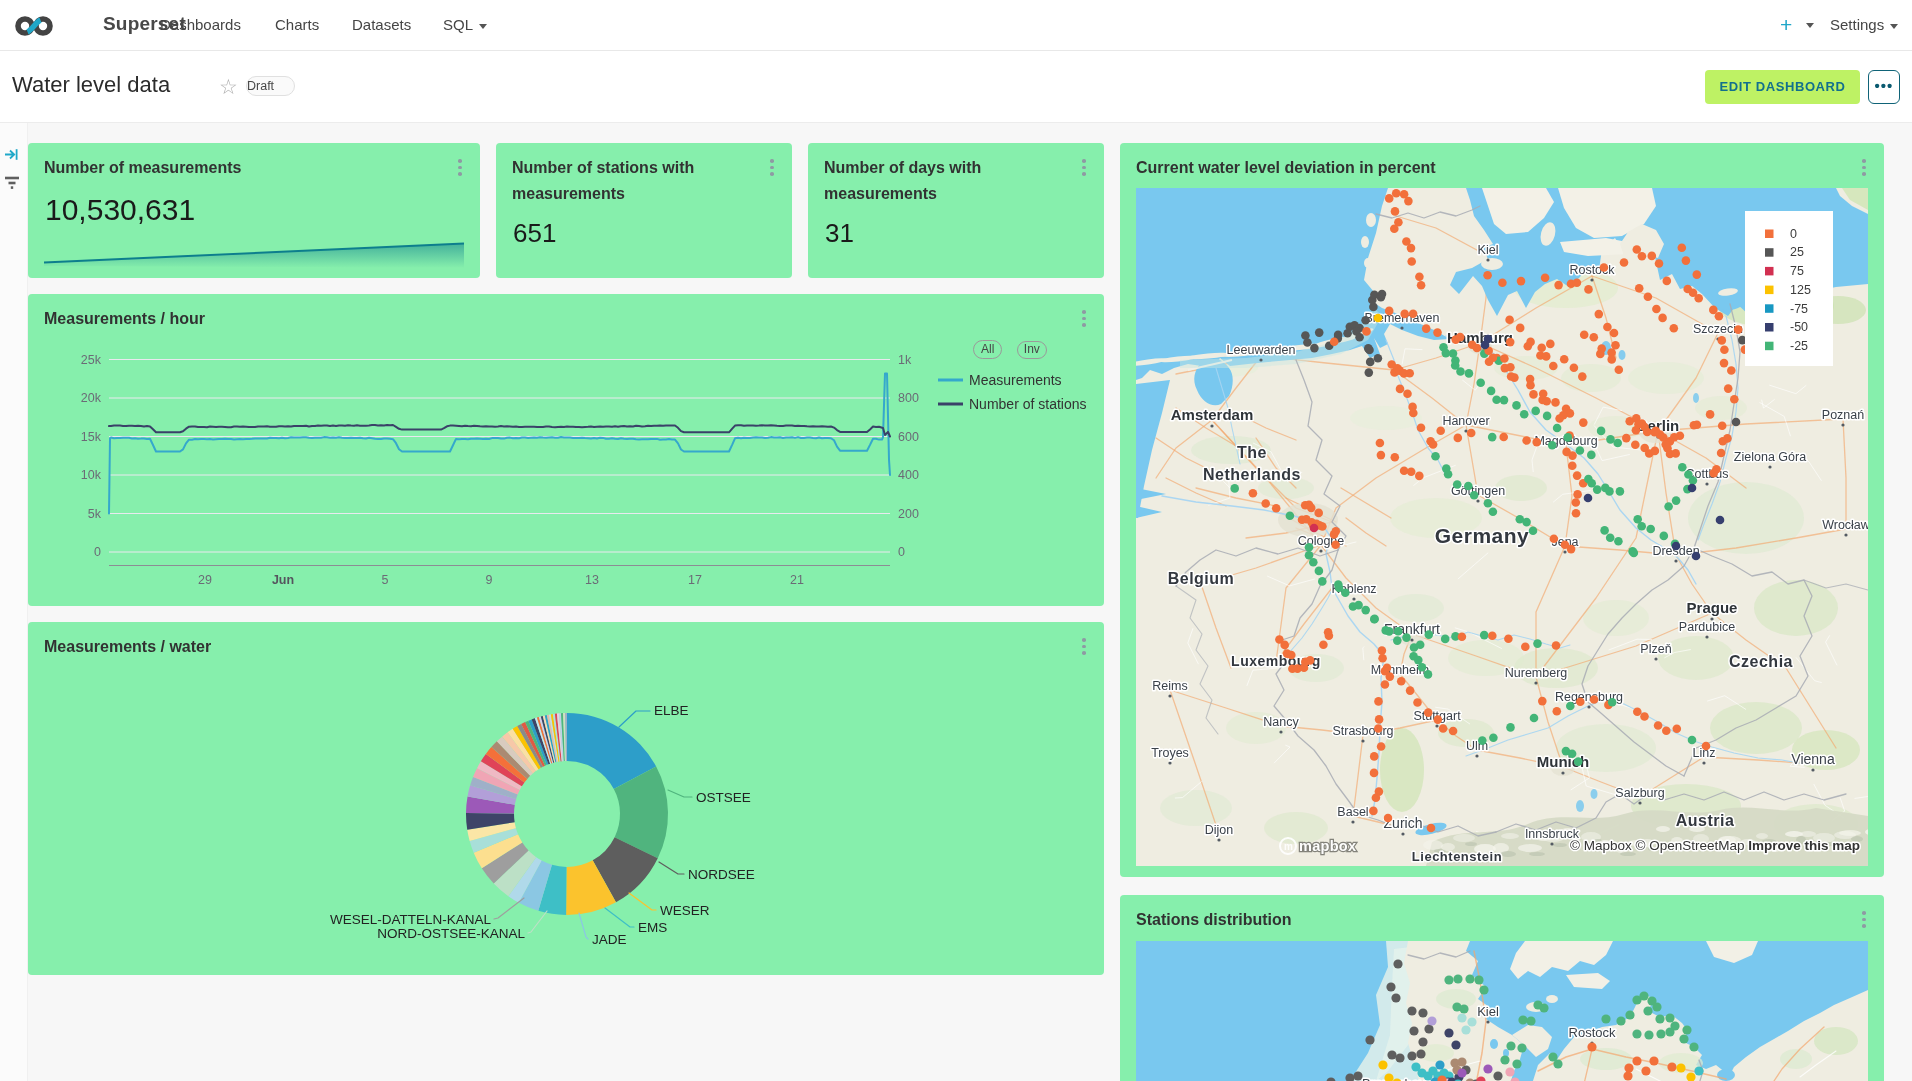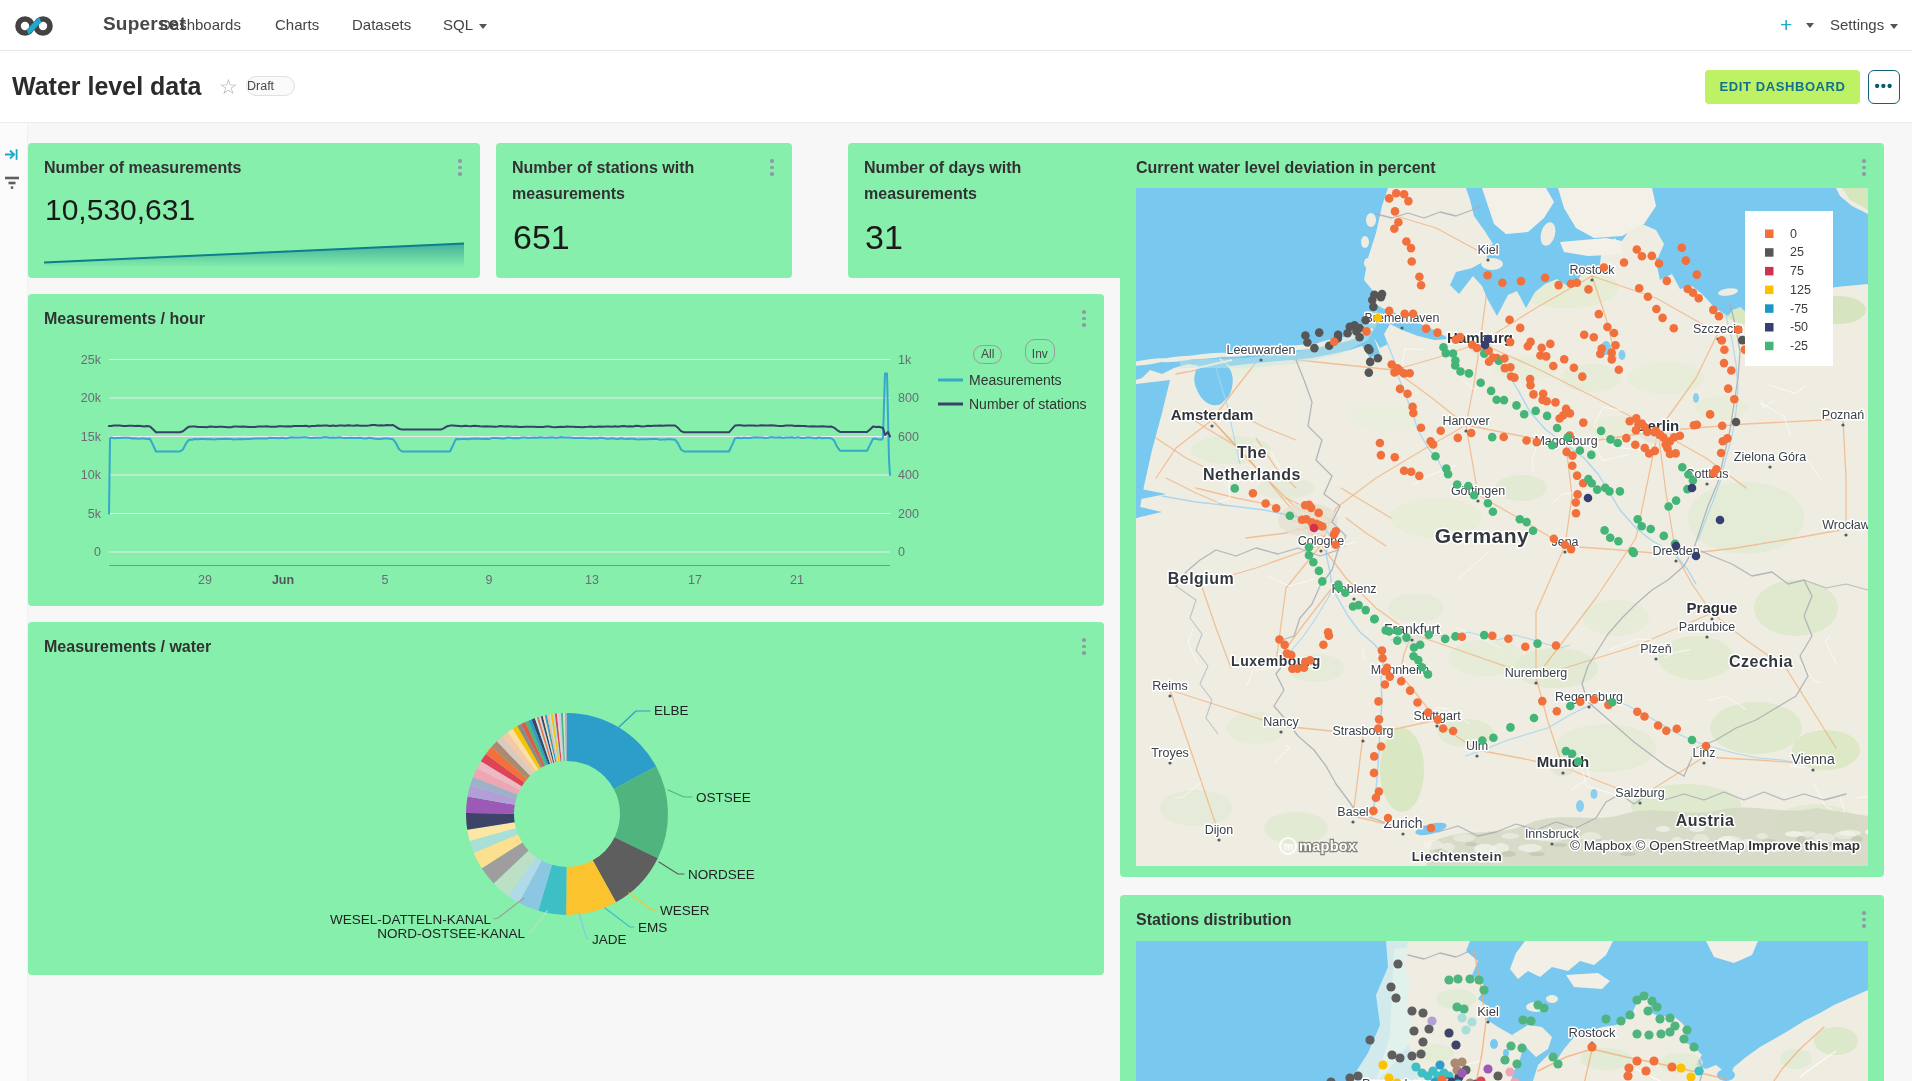--- a/index.html
+++ b/index.html
@@ -5,35 +5,35 @@
  font-family:"Liberation Sans",sans-serif;}
 .nav{position:absolute;left:0;top:0;width:1912px;height:51px;background:#fff;
  border-bottom:1px solid #e8e8e8;}
 .nav .logo{position:absolute;left:13px;top:15px;}
 .nav .brand{position:absolute;left:59px;top:13px;font-size:19px;font-weight:700;color:#484848;letter-spacing:0.2px;margin-left:44px;}
 .nav a{position:absolute;top:16px;font-size:15px;color:#454545;text-decoration:none;}
 .caret{display:inline-block;width:0;height:0;border-left:4.5px solid transparent;
  border-right:4.5px solid transparent;border-top:5px solid #555;vertical-align:middle;margin-left:6px;}
 .titlebar{position:absolute;left:0;top:51px;width:1912px;height:72px;background:#fff;
  border-bottom:1px solid #ececec;}
-.h1{position:absolute;left:12px;top:72px;font-size:25px;font-weight:700;color:#2b2b2b;}
+.h1{position:absolute;left:12px;top:72px;font-size:22px;font-weight:400;color:#2b2b2b;}
 .star{position:absolute;left:219px;top:75px;color:#b0b0b0;font-size:21px;}
 .draft{position:absolute;left:246px;top:76px;width:49px;height:20px;border:1px solid #e0e0e0;
  background:#fafafa;border-radius:10px;font-size:12.5px;color:#484848;text-align:left;line-height:18px;}
 .editbtn{position:absolute;left:1705px;top:70px;width:155px;height:34px;background:#bef264;
  border-radius:4px;color:#12708d;font-size:13px;font-weight:700;letter-spacing:0.6px;
  text-align:center;line-height:34px;}
 .morebtn{position:absolute;left:1868px;top:70px;width:32px;height:34px;border:1.5px solid #0f6377;
  border-radius:6px;background:#fff;color:#0a5a70;font-size:15px;font-weight:700;text-align:center;line-height:30px;letter-spacing:1px;}
 .sidebar{position:absolute;left:0;top:123px;width:28px;height:958px;background:#fbfbfb;border-right:1px solid #f0f0f0;}
 .card{position:absolute;background:#86efac;border-radius:4px;}
 .ctitle{position:absolute;left:16px;top:12px;font-size:16px;font-weight:700;color:#323232;line-height:26px;}
 .kebab{position:absolute;right:18px;top:16px;width:4px;}
 .kebab i{display:block;width:3.6px;height:3.6px;border-radius:50%;background:#8e9aa3;margin-bottom:3px;}
-.bignum{position:absolute;left:45px;top:190px;font-size:34px;color:#1a1a1a;line-height:1;}
+.bignum{position:absolute;left:45px;top:190px;font-size:26px;color:#1a1a1a;line-height:1;}
 </style></head><body>
 <div class="nav">
     <svg class="logo" width="42" height="22" viewBox="0 0 42 22">
 <circle cx="12" cy="11" r="7" fill="none" stroke="#434343" stroke-width="5.6"></circle>
 <circle cx="30" cy="11" r="7" fill="none" stroke="#434343" stroke-width="5.6"></circle>
 <path d="M14.5 16.8 C19 15 23 7 27.5 5.2" fill="none" stroke="#20a7c9" stroke-width="5.6"></path>
 </svg>
     <span class="brand">Superset</span>
 <a style="left:160px">Dashboards</a>
     <a style="left:275px">Charts</a>
@@ -80,21 +80,21 @@
   </div>
 <div class="card" style="left:496px;top:143px;width:296px;height:135px">
     <div class="ctitle" style="width:240px">Number of stations with measurements</div>
     <div class="kebab">
       <i></i>
       <i></i>
       <i></i>
     </div>
     <div class="bignum" style="left:17px;top:77px">651</div>
   </div>
-<div class="card" style="left:848px;top:143px;width:296px;height:135px">
+<div class="card" style="left:808px;top:143px;width:296px;height:135px">
     <div class="ctitle" style="width:240px">Number of days with measurements</div>
     <div class="kebab">
       <i></i>
       <i></i>
       <i></i>
     </div>
     <div class="bignum" style="left:17px;top:77px">31</div>
   </div>
 <div class="card" style="left:28px;top:294px;width:1076px;height:312px">
     <div class="ctitle">Measurements / hour</div>
@@ -128,21 +128,21 @@
       <text x="357" y="289.5" font-size="12.5" fill="#6b6b76" font-weight="400" text-anchor="middle">5</text>
       <text x="461" y="289.5" font-size="12.5" fill="#6b6b76" font-weight="400" text-anchor="middle">9</text>
       <text x="564" y="289.5" font-size="12.5" fill="#6b6b76" font-weight="400" text-anchor="middle">13</text>
       <text x="667" y="289.5" font-size="12.5" fill="#6b6b76" font-weight="400" text-anchor="middle">17</text>
       <text x="769" y="289.5" font-size="12.5" fill="#6b6b76" font-weight="400" text-anchor="middle">21</text>
       <path d="M81.0,219.5 L82.0,144.4 L83.0,143.6 L86.0,144.2 L89.0,144.0 L92.0,144.1 L95.0,143.7 L98.0,143.8 L101.0,143.7 L104.0,144.5 L107.0,144.3 L110.0,144.7 L113.0,144.6 L116.0,144.4 L119.0,144.9 L122.0,144.8 L125.0,151.0 L128.0,157.5 L131.0,157.5 L134.0,157.5 L137.0,157.5 L140.0,157.5 L143.0,157.5 L146.0,157.5 L149.0,157.5 L152.0,157.5 L155.0,155.4 L158.0,149.4 L161.0,145.7 L164.0,145.7 L167.0,145.0 L170.0,145.2 L173.0,145.1 L176.0,145.1 L179.0,145.3 L182.0,144.9 L185.0,145.4 L188.0,145.2 L191.0,145.0 L194.0,145.1 L197.0,144.8 L200.0,145.1 L203.0,144.9 L206.0,145.5 L209.0,145.2 L212.0,145.1 L215.0,145.2 L218.0,145.0 L221.0,145.1 L224.0,144.8 L227.0,144.4 L230.0,144.6 L233.0,144.5 L236.0,144.6 L239.0,144.5 L242.0,143.8 L245.0,144.0 L248.0,143.9 L251.0,144.3 L254.0,143.7 L257.0,144.2 L260.0,143.9 L263.0,143.3 L266.0,143.6 L269.0,143.6 L272.0,143.4 L275.0,143.3 L278.0,143.3 L281.0,143.8 L284.0,143.9 L287.0,143.7 L290.0,143.7 L293.0,143.8 L296.0,143.1 L299.0,143.2 L302.0,143.7 L305.0,143.4 L308.0,143.7 L311.0,143.3 L314.0,143.7 L317.0,143.9 L320.0,144.0 L323.0,143.8 L326.0,144.1 L329.0,143.9 L332.0,143.7 L335.0,144.2 L338.0,144.4 L341.0,143.8 L344.0,144.3 L347.0,144.8 L350.0,144.9 L353.0,144.9 L356.0,144.5 L359.0,144.4 L362.0,144.8 L365.0,145.2 L368.0,149.2 L371.0,155.3 L374.0,157.5 L377.0,157.5 L380.0,157.5 L383.0,157.5 L386.0,157.5 L389.0,157.5 L392.0,157.5 L395.0,157.5 L398.0,157.5 L401.0,157.5 L404.0,157.5 L407.0,157.5 L410.0,157.5 L413.0,157.5 L416.0,157.5 L419.0,157.5 L422.0,157.5 L425.0,151.2 L428.0,144.9 L431.0,145.3 L434.0,145.0 L437.0,145.0 L440.0,145.3 L443.0,144.7 L446.0,144.8 L449.0,144.6 L452.0,144.7 L455.0,145.1 L458.0,144.8 L461.0,145.0 L464.0,144.1 L467.0,144.0 L470.0,144.0 L473.0,144.4 L476.0,144.6 L479.0,143.7 L482.0,143.6 L485.0,144.3 L488.0,143.9 L491.0,144.2 L494.0,143.5 L497.0,143.5 L500.0,144.0 L503.0,143.7 L506.0,143.6 L509.0,143.8 L512.0,143.2 L515.0,143.6 L518.0,143.8 L521.0,143.5 L524.0,143.3 L527.0,143.8 L530.0,143.7 L533.0,143.1 L536.0,143.4 L539.0,143.6 L542.0,143.6 L545.0,144.0 L548.0,144.0 L551.0,143.9 L554.0,143.7 L557.0,144.1 L560.0,144.2 L563.0,144.4 L566.0,143.9 L569.0,144.4 L572.0,143.8 L575.0,143.9 L578.0,144.7 L581.0,144.7 L584.0,144.3 L587.0,144.8 L590.0,145.0 L593.0,144.3 L596.0,144.7 L599.0,144.9 L602.0,144.7 L605.0,144.7 L608.0,145.3 L611.0,145.5 L614.0,145.2 L617.0,145.3 L620.0,145.3 L623.0,145.0 L626.0,145.1 L629.0,144.9 L632.0,145.7 L635.0,145.4 L638.0,145.5 L641.0,145.0 L644.0,145.6 L647.0,145.6 L650.0,149.4 L653.0,155.5 L656.0,157.5 L659.0,157.5 L662.0,157.5 L665.0,157.5 L668.0,157.5 L671.0,157.5 L674.0,157.5 L677.0,157.5 L680.0,157.5 L683.0,157.5 L686.0,157.5 L689.0,157.5 L692.0,157.5 L695.0,157.5 L698.0,157.5 L701.0,157.5 L704.0,151.1 L707.0,144.3 L710.0,143.7 L713.0,144.3 L716.0,143.7 L719.0,144.0 L722.0,143.9 L725.0,143.4 L728.0,143.3 L731.0,143.6 L734.0,143.5 L737.0,143.9 L740.0,143.8 L743.0,143.1 L746.0,143.5 L749.0,143.5 L752.0,143.3 L755.0,143.9 L758.0,143.4 L761.0,143.5 L764.0,143.2 L767.0,143.9 L770.0,143.1 L773.0,144.0 L776.0,143.9 L779.0,143.6 L782.0,143.6 L785.0,144.0 L788.0,144.2 L791.0,143.5 L794.0,144.2 L797.0,143.9 L800.0,144.0 L803.0,144.2 L806.0,146.3 L809.0,152.6 L812.0,156.7 L815.0,156.7 L818.0,156.7 L821.0,156.7 L824.0,156.7 L827.0,156.7 L830.0,156.7 L833.0,156.7 L836.0,156.7 L839.0,156.7 L842.0,150.9 L845.0,144.7 L848.0,144.7 L851.0,145.6 L854.0,145.5 L855.0,143.3 L857.0,79.4 L859.0,79.4 L861.0,165.6 L862.0,181.0" stroke="#35a8cc" stroke-width="2" fill="none" stroke-linecap="round" stroke-linejoin="round"></path>
       <path d="M81.0,132.1 L83.0,131.9 L86.0,131.4 L89.0,131.5 L92.0,131.5 L95.0,131.9 L98.0,132.1 L101.0,131.7 L104.0,131.8 L107.0,131.9 L110.0,131.7 L113.0,132.0 L116.0,132.5 L119.0,131.9 L122.0,132.4 L125.0,135.2 L128.0,138.3 L131.0,138.3 L134.0,138.3 L137.0,138.3 L140.0,138.3 L143.0,138.3 L146.0,138.3 L149.0,138.3 L152.0,138.3 L155.0,137.3 L158.0,134.7 L161.0,132.7 L164.0,132.4 L167.0,132.5 L170.0,133.1 L173.0,132.9 L176.0,133.0 L179.0,133.2 L182.0,132.6 L185.0,132.8 L188.0,133.0 L191.0,132.7 L194.0,132.8 L197.0,132.9 L200.0,133.3 L203.0,133.2 L206.0,132.6 L209.0,132.5 L212.0,132.8 L215.0,132.6 L218.0,132.8 L221.0,133.1 L224.0,133.1 L227.0,132.9 L230.0,132.4 L233.0,132.5 L236.0,132.4 L239.0,132.3 L242.0,132.8 L245.0,132.8 L248.0,132.8 L251.0,132.3 L254.0,132.2 L257.0,132.5 L260.0,132.3 L263.0,132.6 L266.0,132.0 L269.0,132.0 L272.0,131.9 L275.0,131.9 L278.0,131.8 L281.0,132.5 L284.0,131.9 L287.0,132.1 L290.0,131.6 L293.0,131.7 L296.0,131.6 L299.0,131.6 L302.0,132.0 L305.0,131.5 L308.0,132.0 L311.0,131.4 L314.0,131.4 L317.0,131.8 L320.0,131.3 L323.0,131.6 L326.0,131.7 L329.0,131.3 L332.0,131.7 L335.0,131.8 L338.0,131.7 L341.0,131.5 L344.0,131.1 L347.0,131.0 L350.0,131.5 L353.0,131.2 L356.0,131.4 L359.0,131.0 L362.0,131.3 L365.0,131.0 L368.0,132.9 L371.0,134.8 L374.0,135.6 L377.0,135.6 L380.0,135.6 L383.0,135.6 L386.0,135.6 L389.0,135.6 L392.0,135.6 L395.0,135.6 L398.0,135.6 L401.0,135.6 L404.0,135.6 L407.0,135.6 L410.0,135.6 L413.0,135.6 L416.0,134.2 L419.0,132.3 L422.0,131.6 L425.0,131.6 L428.0,131.7 L431.0,132.0 L434.0,132.3 L437.0,131.8 L440.0,132.1 L443.0,132.2 L446.0,131.8 L449.0,132.0 L452.0,132.3 L455.0,132.4 L458.0,132.3 L461.0,132.4 L464.0,132.5 L467.0,132.7 L470.0,132.5 L473.0,132.1 L476.0,132.4 L479.0,132.2 L482.0,132.5 L485.0,132.8 L488.0,132.6 L491.0,133.1 L494.0,132.9 L497.0,132.8 L500.0,132.7 L503.0,132.7 L506.0,132.8 L509.0,132.9 L512.0,133.1 L515.0,132.9 L518.0,132.5 L521.0,132.6 L524.0,133.1 L527.0,133.2 L530.0,132.9 L533.0,132.8 L536.0,133.0 L539.0,132.6 L542.0,132.7 L545.0,132.7 L548.0,133.0 L551.0,133.0 L554.0,133.2 L557.0,133.0 L560.0,132.8 L563.0,132.5 L566.0,133.0 L569.0,132.7 L572.0,132.5 L575.0,132.8 L578.0,132.4 L581.0,132.5 L584.0,132.7 L587.0,132.3 L590.0,132.8 L593.0,132.2 L596.0,132.1 L599.0,132.6 L602.0,132.3 L605.0,132.5 L608.0,131.8 L611.0,132.1 L614.0,132.4 L617.0,132.2 L620.0,131.7 L623.0,132.0 L626.0,131.7 L629.0,131.7 L632.0,131.5 L635.0,131.7 L638.0,131.4 L641.0,131.4 L644.0,131.6 L647.0,131.5 L650.0,133.8 L653.0,137.1 L656.0,138.3 L659.0,138.3 L662.0,138.3 L665.0,138.3 L668.0,138.3 L671.0,138.3 L674.0,138.3 L677.0,138.3 L680.0,138.3 L683.0,138.3 L686.0,138.3 L689.0,138.3 L692.0,138.3 L695.0,138.3 L698.0,138.3 L701.0,138.3 L704.0,134.9 L707.0,131.6 L710.0,131.2 L713.0,131.2 L716.0,131.7 L719.0,131.5 L722.0,131.4 L725.0,131.5 L728.0,131.7 L731.0,131.6 L734.0,131.2 L737.0,131.5 L740.0,131.4 L743.0,131.3 L746.0,131.4 L749.0,131.8 L752.0,132.1 L755.0,131.9 L758.0,131.6 L761.0,131.6 L764.0,131.5 L767.0,132.0 L770.0,131.8 L773.0,132.0 L776.0,132.0 L779.0,132.3 L782.0,132.4 L785.0,132.2 L788.0,132.6 L791.0,132.4 L794.0,132.2 L797.0,132.4 L800.0,132.7 L803.0,132.5 L806.0,133.6 L809.0,136.1 L812.0,137.9 L815.0,137.9 L818.0,137.9 L821.0,137.9 L824.0,137.9 L827.0,137.9 L830.0,137.9 L833.0,137.9 L836.0,137.9 L839.0,137.9 L842.0,135.4 L845.0,132.6 L848.0,132.9 L851.0,132.7 L855.0,134.0 L857.0,141.0 L860.0,137.9 L862.0,142.5" stroke="#3a4168" stroke-width="2" fill="none" stroke-linecap="round" stroke-linejoin="round"></path>
     </svg>
     <div style="position:absolute;left:945px;top:45px;width:120px">
 <span style="display:inline-block;border:1px solid #9a9a9a;border-radius:10px;font-size:12px;color:#464646;padding:1px 7px 2px">All</span>
-<span style="display:inline-block;border:1px solid #9a9a9a;border-radius:10px;font-size:12px;color:#464646;padding:7px 6px 2px;margin-left:18px">Inv</span>
+<span style="display:inline-block;border:1px solid #9a9a9a;border-radius:10px;font-size:12px;color:#464646;padding:0 6px 2px;margin-left:10px">Inv</span>
 </div>
     <svg style="position:absolute;left:905px;top:78px" width="171" height="60" viewBox="0 0 171 60">
       <line x1="5" y1="8" x2="30" y2="8" stroke="#35a8cc" stroke-width="3"></line>
       <text x="36" y="13" font-size="14" fill="#333">Measurements</text>
       <line x1="5" y1="32" x2="30" y2="32" stroke="#3a4168" stroke-width="3"></line>
       <text x="36" y="37" font-size="14" fill="#333">Number of stations</text>
     </svg>
 </div>
 <div class="card" style="left:28px;top:622px;width:1076px;height:353px">
     <div class="ctitle">Measurements / water</div>

